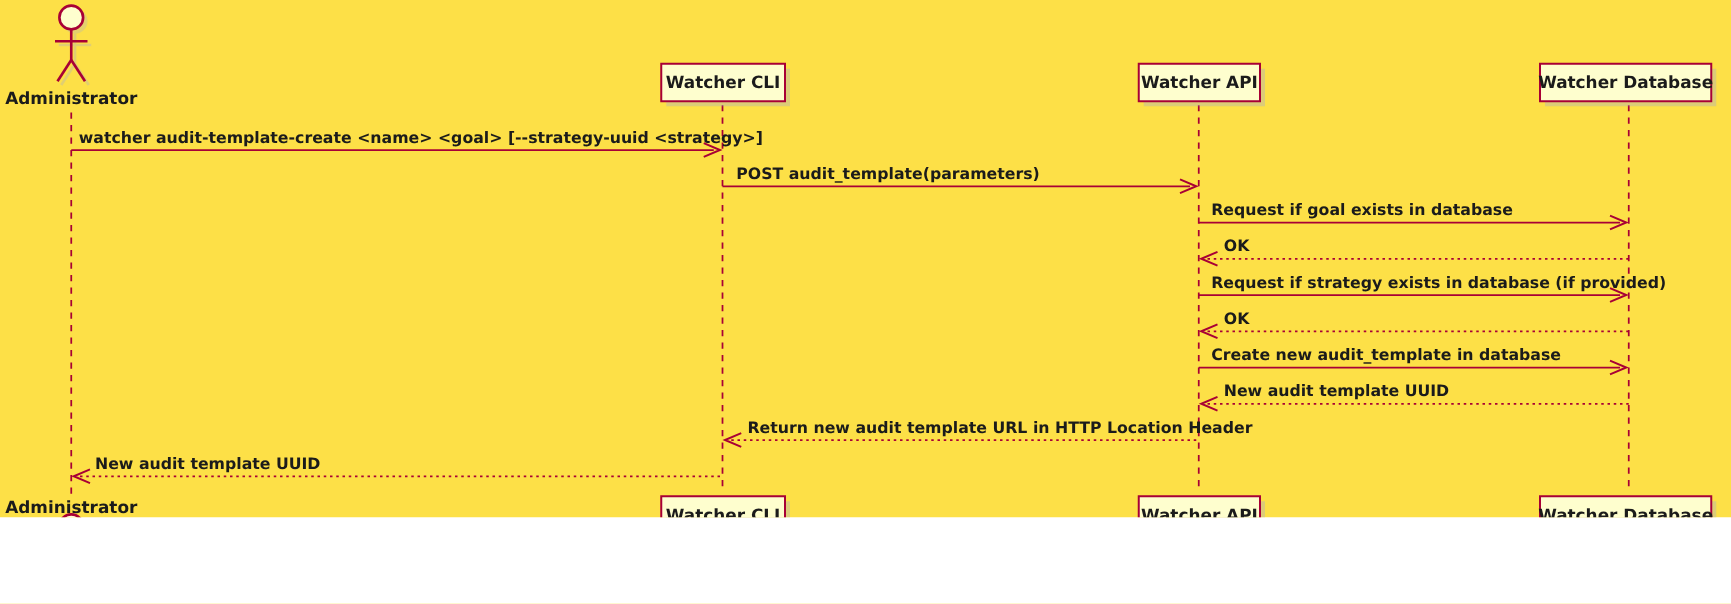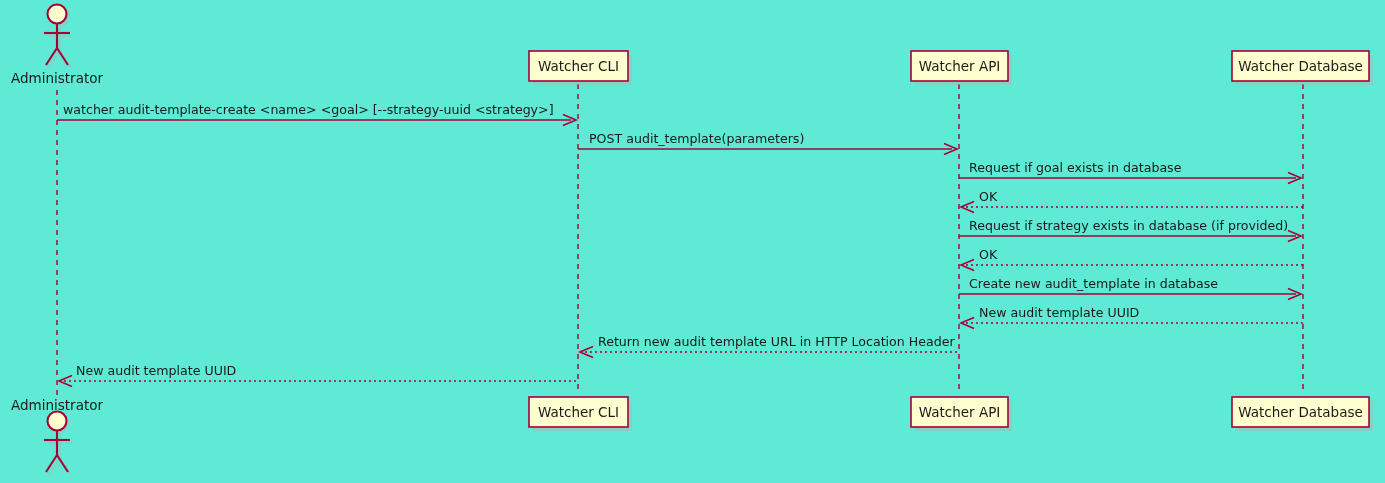--- a/index.html
+++ b/index.html
@@ -6,23 +6,24 @@
     margin: 0;
     padding: 0;
     background: #ffffff;
   }
   body {
     font-family: "DejaVu Sans", sans-serif;
   }
   #diagram-root {
     position: relative;
     width: 1385px;
-    height: 483px;
-    background: #5eead4;
+    height: 414px;
+    background: #fde047;
     overflow: hidden;
+    font-weight: bold;
   }
   svg.diagram-canvas {
     position: absolute;
     left: 0;
     top: 0;
     width: 1385px;
     height: 483px;
     display: block;
   }
   .lifeline {

